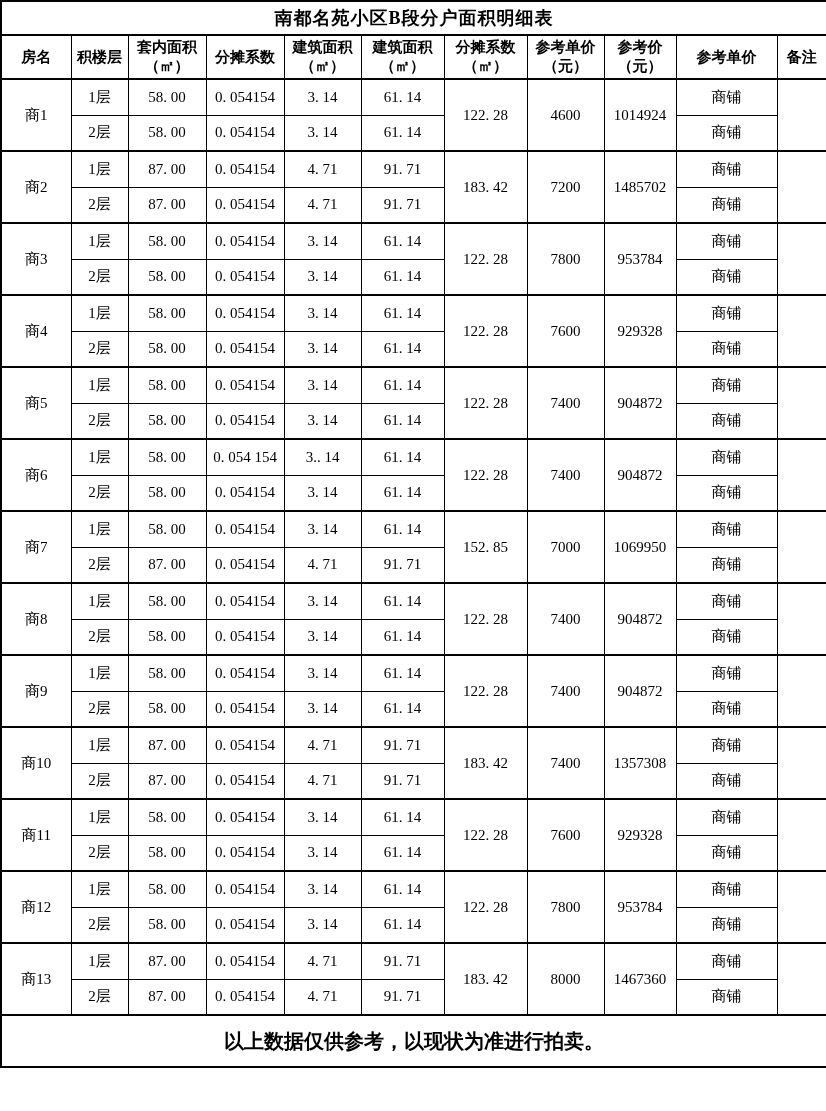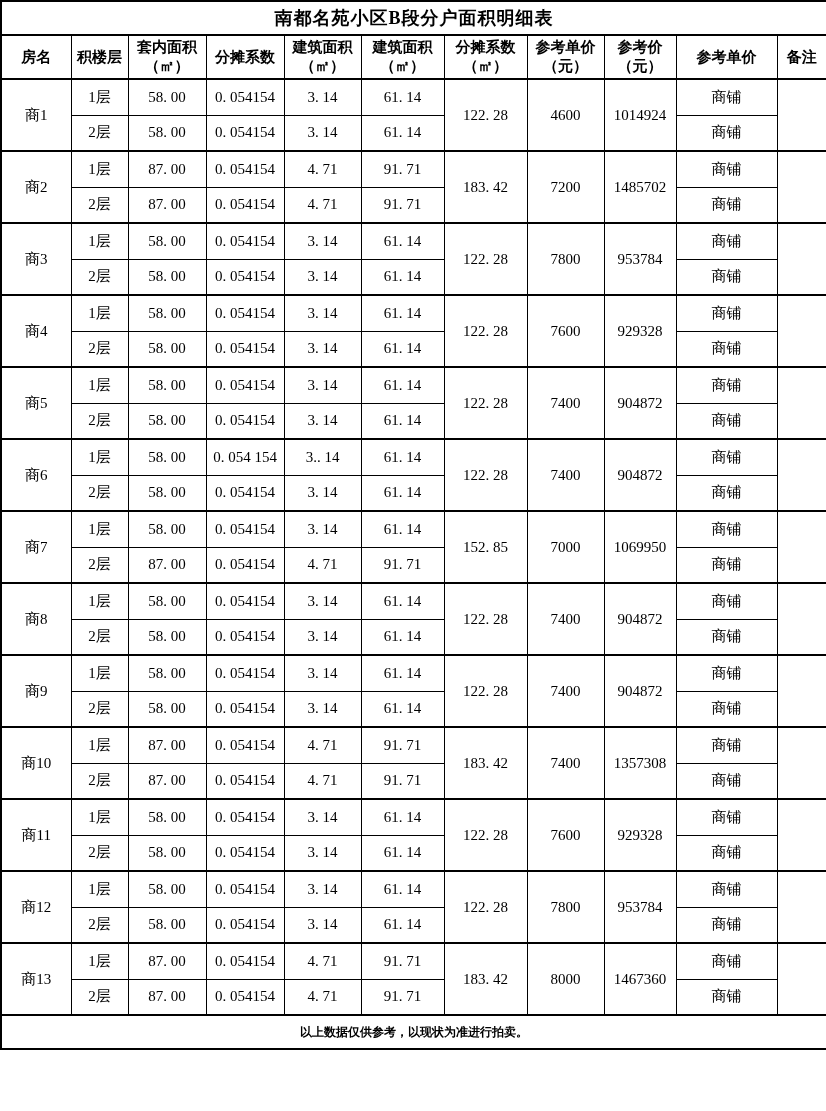--- a/index.html
+++ b/index.html
@@ -45,22 +45,22 @@
     border-bottom: 2px solid #000;
   }
   .area-table tbody td {
     height: 36px;
     font-size: 15px;
   }
   tr.group-first td {
     border-top: 2px solid #000;
   }
   .footer-row td {
-    height: 34px;
-    font-size: 12px;
+    height: 52px;
+    font-size: 20px;
     font-weight: bold;
     border-top: 2px solid #000;
   }
 </style>
 </head>
 <body>
 
 <div class="sheet">
   <table class="area-table">
     <colgroup>

